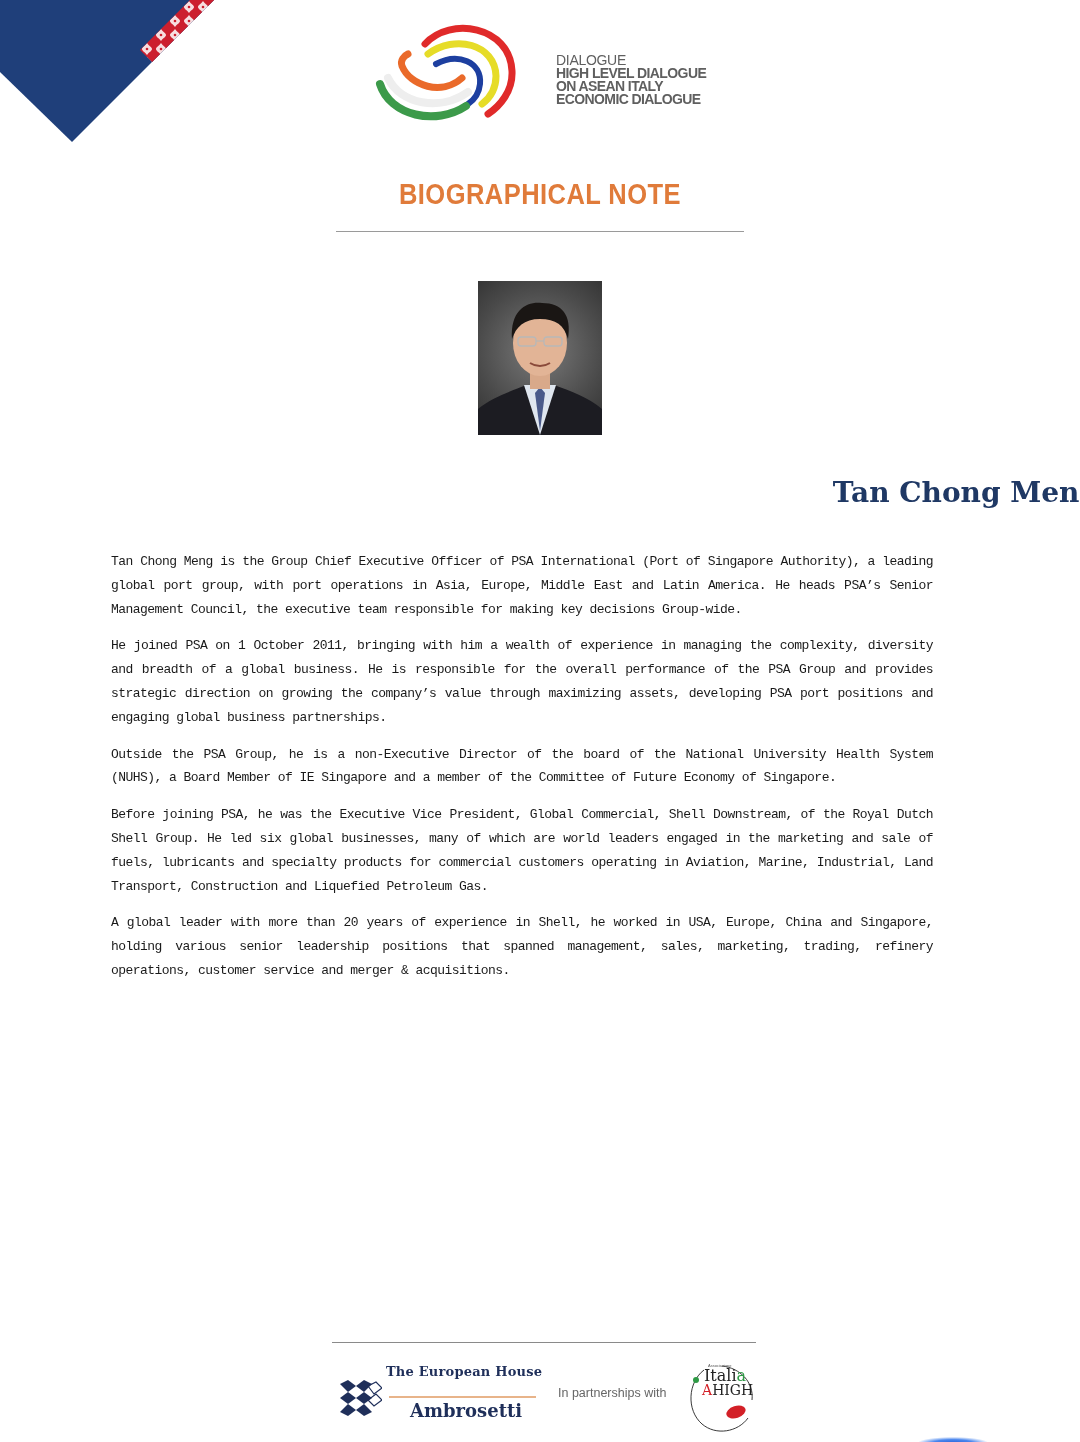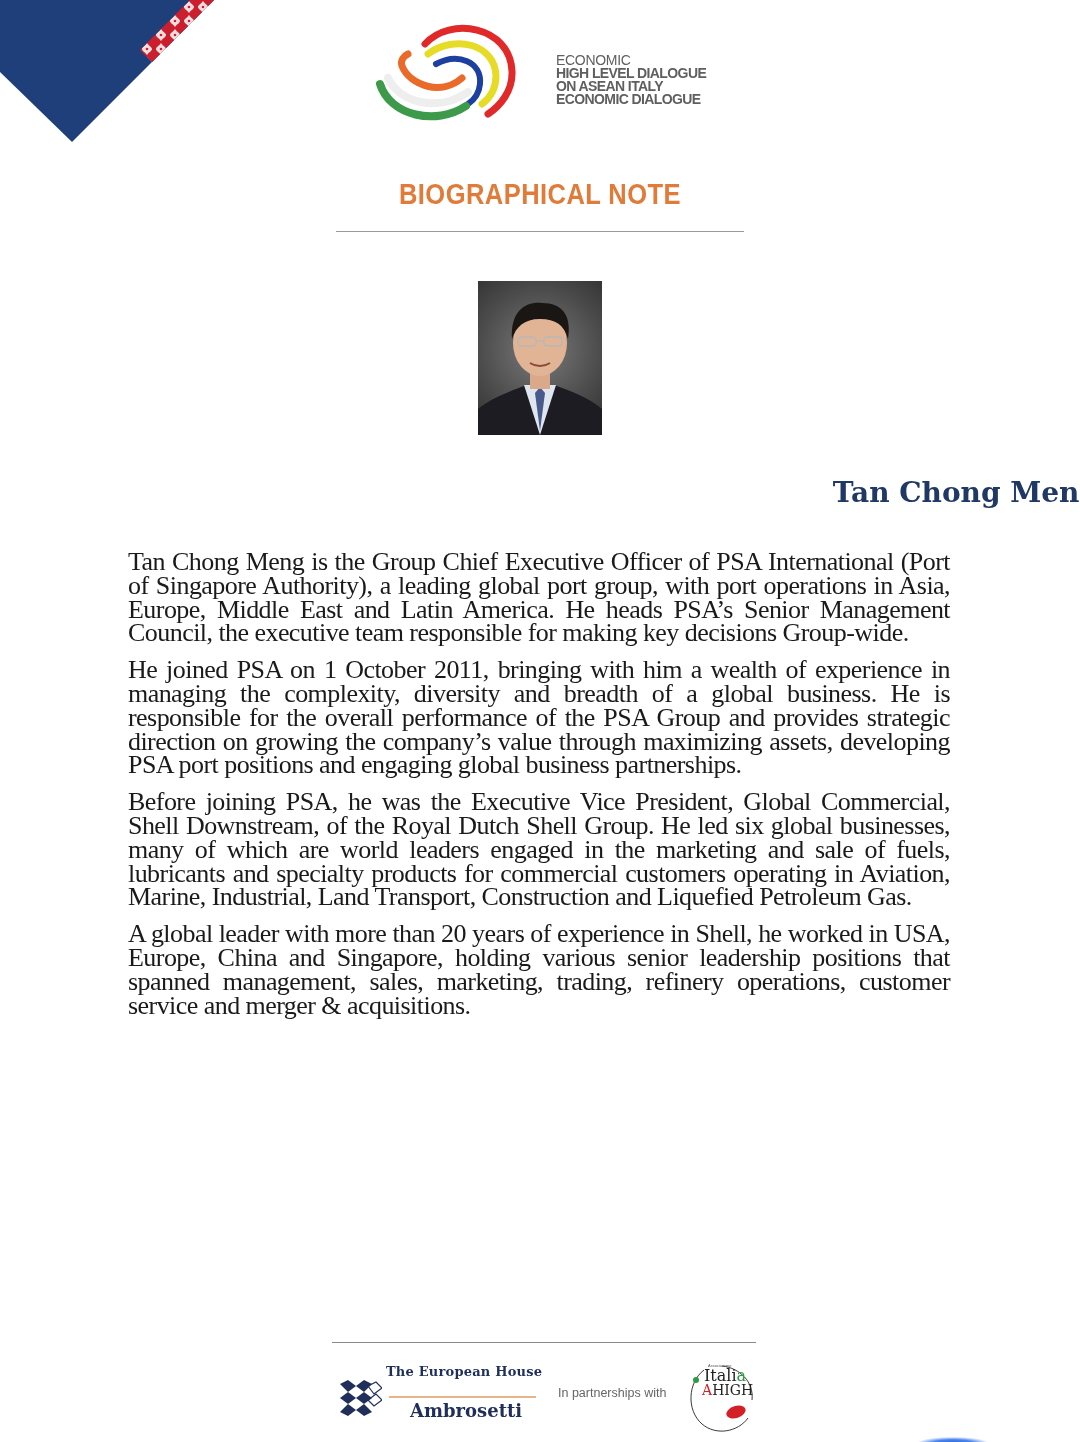--- a/index.html
+++ b/index.html
@@ -13,21 +13,21 @@
   .logo-text .city { font-size: 14px; letter-spacing: -0.3px; }
   .logo-text .line { font-size: 14px; font-weight: bold; letter-spacing: -0.6px; }
 
   .section-title { position: absolute; left: 0; width: 1080px; top: 178px; text-align: center; color: #e07b3a; font-size: 29px; font-weight: bold; letter-spacing: 0.5px; font-family: "Liberation Sans", sans-serif; transform: scaleX(0.88); }
   .title-rule { position: absolute; left: 336px; top: 231px; width: 408px; height: 1px; background: #9a9a9a; }
 
   .portrait { position: absolute; left: 478px; top: 281px; width: 124px; height: 154px; overflow: hidden; background: radial-gradient(circle at 50% 45%, #7a7a7a 0%, #4a4a4a 60%, #2d2d2d 100%); }
 
   .person-name { position: absolute; left: 0; width: 1080px; top: 476px; text-align: right; color: #1f3864; font-family: "DejaVu Serif", serif; font-weight: bold; font-size: 28px; margin-left: 19px; }
 
-  .bio { position: absolute; left: 128px; top: 550px; width: 822px; color: #1a1a1a; font-family: Liberation Serif, serif; font-size: 26px; line-height: 23.8px; text-align: justify; letter-spacing: -0.55px; word-spacing: 0px; }
+  .bio { position: absolute; left: 111px; top: 550px; width: 822px; color: #1a1a1a; font-family: Liberation Mono, monospace; font-size: 13px; line-height: 23.8px; text-align: justify; letter-spacing: -0.55px; word-spacing: 0px; }
   .bio p { margin: 0 0 13px 0; }
 
   .footer-rule { position: absolute; left: 332px; top: 1342px; width: 424px; height: 1px; background: #8a8a8a; }
   .footer { position: absolute; left: 332px; top: 1360px; width: 440px; height: 75px; }
   .teha-icon { position: absolute; left: 6px; top: 20px; width: 44px; height: 36px; }
   .teha-top { position: absolute; left: 54px; top: 4px; color: #1f2f5a; font-family: "DejaVu Serif", serif; font-weight: bold; font-size: 13px; letter-spacing: 0.2px; }
   .teha-rule { position: absolute; left: 57px; top: 36px; width: 147px; height: 2px; background: #e8b48a; }
   .teha-bottom { position: absolute; left: 78px; top: 40px; color: #1f2f5a; font-family: "DejaVu Serif", serif; font-weight: bold; font-size: 18px; }
   .collab { position: absolute; left: 226px; top: 26px; color: #666666; font-size: 12.5px; font-family: "Liberation Sans", sans-serif; }
   .ia-logo { position: absolute; left: 350px; top: 0; width: 75px; height: 75px; }
@@ -58,21 +58,21 @@
 <div class="header-logo">
   <svg class="logo-swirl" viewBox="0 0 155 110">
     <path d="M55 28 C80 0 140 10 142 55 C143 75 130 90 118 98" stroke="#e02a2a" stroke-width="7" fill="none" stroke-linecap="round"></path>
     <path d="M58 38 C85 18 125 28 126 60 C126 74 120 82 112 88" stroke="#e6dc28" stroke-width="7" fill="none" stroke-linecap="round"></path>
     <path d="M66 48 C88 36 112 46 110 68 C109 78 104 84 98 88" stroke="#1d3fa0" stroke-width="6" fill="none" stroke-linecap="round"></path>
     <path d="M92 62 C72 80 40 70 32 50 C30 44 34 40 38 38" stroke="#ea6a2a" stroke-width="7" fill="none" stroke-linecap="round"></path>
     <path d="M98 76 C70 96 30 88 18 62" stroke="#eeeeee" stroke-width="8" fill="none" stroke-linecap="round"></path>
     <path d="M96 90 C66 110 20 100 10 68" stroke="#3c9a4a" stroke-width="8" fill="none" stroke-linecap="round"></path>
   </svg>
   <div class="logo-text">
-    <div class="city">ECONOMIC</div>
+    <div class="city">DIALOGUE</div>
     <div class="line">HIGH LEVEL DIALOGUE</div>
     <div class="line">ON ASEAN ITALY</div>
     <div class="line">ECONOMIC DIALOGUE</div>
   </div>
 </div>
 
 <div class="section-title">BIOGRAPHICAL NOTE</div>
 <div class="title-rule"></div>
 
 <div class="portrait">
@@ -88,20 +88,21 @@
     <line x1="58" y1="60" x2="66" y2="60" stroke="#b8b8b8" stroke-width="1.2"></line>
     <path d="M52 82 C58 86 66 86 72 82" stroke="#8a4a3a" stroke-width="2" fill="none"></path>
   </svg>
 </div>
 
 <div class="person-name">Tan Chong Meng</div>
 
 <div class="bio">
   <p>Tan Chong Meng is the Group Chief Executive Officer of PSA International (Port of Singapore Authority), a leading global port group, with port operations in Asia, Europe, Middle East and Latin America. He heads PSA’s Senior Management Council, the executive team responsible for making key decisions Group-wide.</p>
   <p>He joined PSA on 1 October 2011, bringing with him a wealth of experience in managing the complexity, diversity and breadth of a global business. He is responsible for the overall performance of the PSA Group and provides strategic direction on growing the company’s value through maximizing assets, developing PSA port positions and engaging global business partnerships.</p>
+  <p>Outside the PSA Group, he is a non-Executive Director of the board of the National University Health System (NUHS), a Board Member of IE Singapore and a member of the Committee of Future Economy of Singapore.</p>
   <p>Before joining PSA, he was the Executive Vice President, Global Commercial, Shell Downstream, of the Royal Dutch Shell Group. He led six global businesses, many of which are world leaders engaged in the marketing and sale of fuels, lubricants and specialty products for commercial customers operating in Aviation, Marine, Industrial, Land Transport, Construction and Liquefied Petroleum Gas.</p>
   <p>A global leader with more than 20 years of experience in Shell, he worked in USA, Europe, China and Singapore, holding various senior leadership positions that spanned management, sales, marketing, trading, refinery operations, customer service and merger &amp; acquisitions.</p>
 </div>
 
 <div class="footer-rule"></div>
 <div class="footer">
   <svg class="teha-icon" viewBox="0 0 44 36">
     <g fill="#1f2f5a">
       <polygon points="2,4 10,0 18,6 10,12"></polygon>
       <polygon points="18,6 26,0 34,4 26,12"></polygon>

